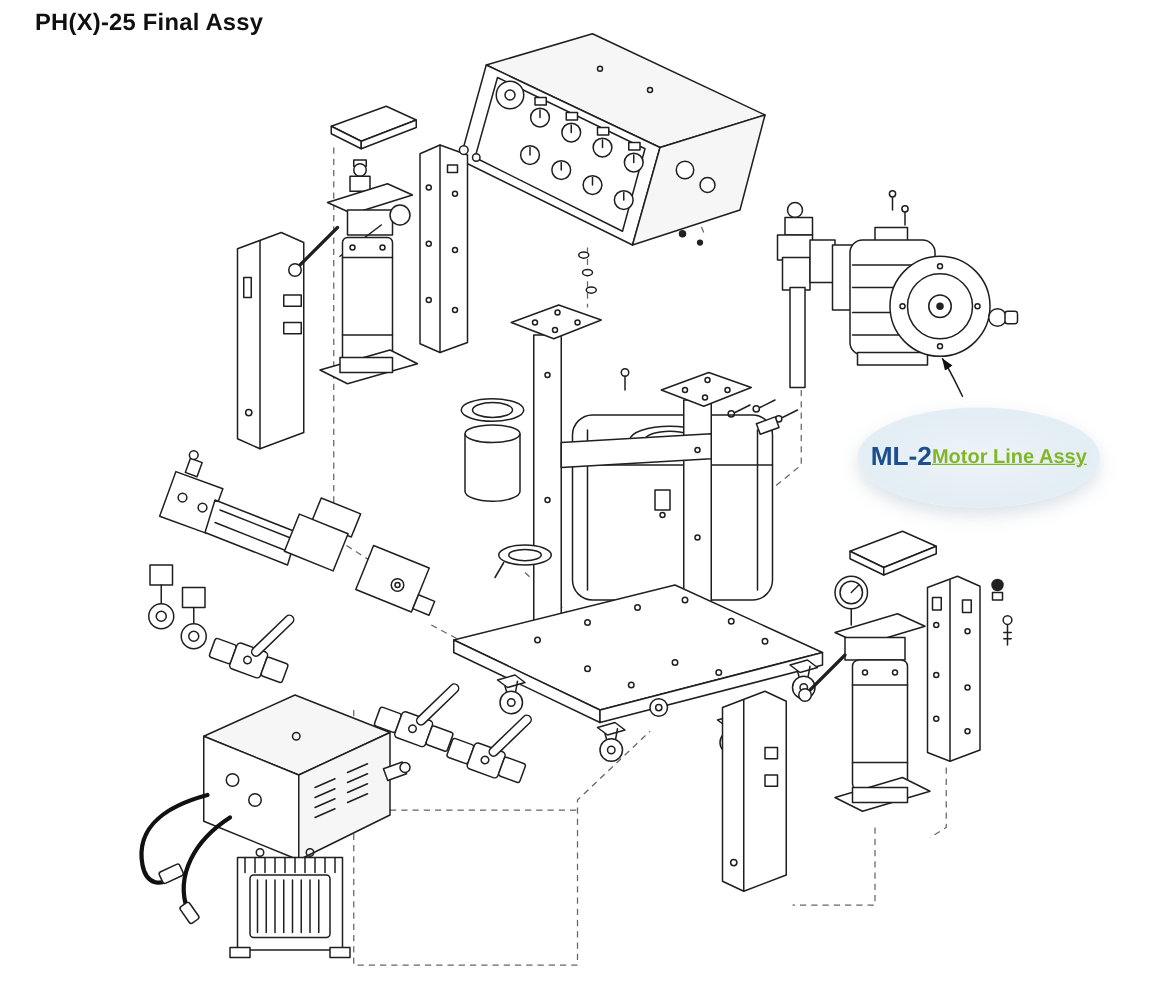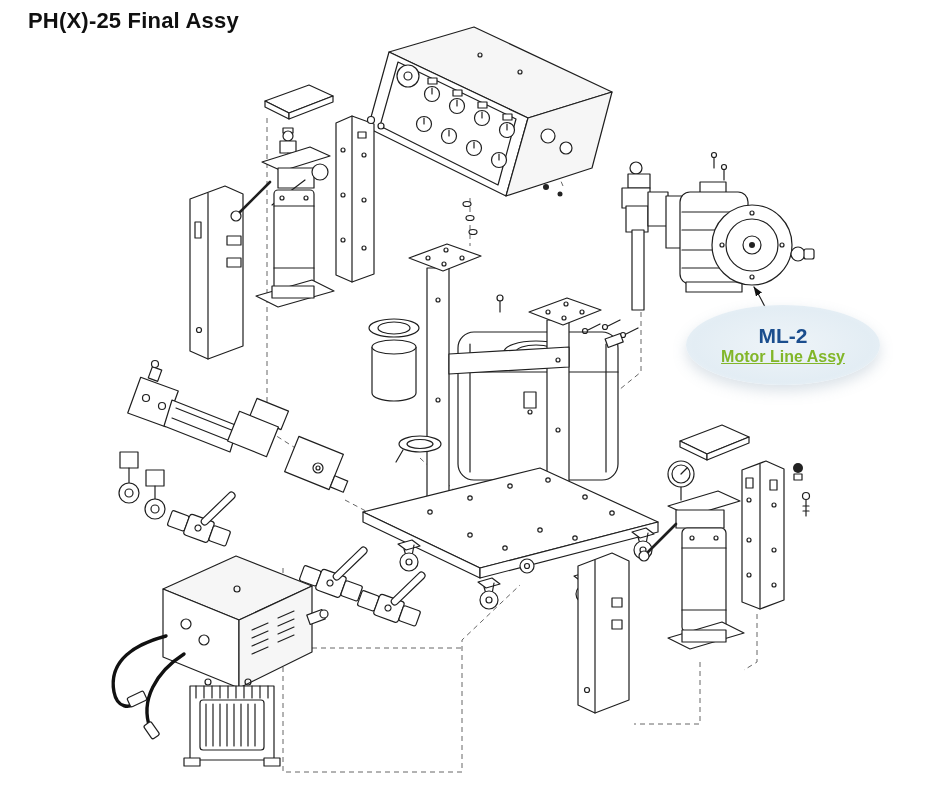--- a/index.html
+++ b/index.html
@@ -2,36 +2,36 @@
 <html style="--code: #1b4e8e; --label: #82b629; --bubble: #e3edf4; --stroke: #1f1f1f; --dash: #666666; --bg: #ffffff;"><head>
 <meta charset="utf-8">
 <style>
   html,body{margin:0;padding:0;background:#fff;}
   .canvas{
     position:relative;width:940px;height:788px;background:var(--bg,#fff);
     overflow:hidden;font-family:"Liberation Sans",sans-serif;
   }
   .title{
     position:absolute;left:28px;top:8px;margin:0;
-    font-size:22px;font-weight:700;color:#101010;letter-spacing:.2px;z-index:3;
+    font-size:19px;font-weight:700;color:#101010;letter-spacing:.2px;z-index:3;
   }
   svg.diagram{position:absolute;left:0;top:0;z-index:1;}
   
   .ln{fill:none;stroke:var(--stroke,#1f1f1f);stroke-width:1.2;stroke-linejoin:round;stroke-linecap:round;}
   .fw{fill:#ffffff;stroke:var(--stroke,#1f1f1f);stroke-width:1.2;stroke-linejoin:round;}
   .fg{fill:#f6f6f6;stroke:var(--stroke,#1f1f1f);stroke-width:1.2;stroke-linejoin:round;}
   .fd{fill:#222;stroke:none;}
   .dash{fill:none;stroke:var(--dash,#666);stroke-width:1;stroke-dasharray:5 4;}
   .cable{fill:none;stroke:#111;stroke-width:3.4;stroke-linecap:round;}
   .thick{stroke-width:2.6;}
   
   .callout{
-    position:absolute;left:686px;top:305px;width:194px;height:80px;z-index:2;
+    position:absolute;left:686px;top:326px;width:194px;height:80px;z-index:2;
     background:radial-gradient(ellipse at center,#eef4f8 0%,var(--bubble,#e3edf4) 65%,rgba(227,237,244,.55) 100%);
-    border-radius:50%;display:flex;flex-direction:column;align-items:center;justify-content:center;
+    border-radius:50%;display:flex;flex-direction:row;align-items:center;justify-content:center;
     box-shadow:0 6px 14px rgba(110,140,165,.25);
   }
   .callout-code{font-size:21px;font-weight:800;color:var(--code,#1b4e8e);line-height:1.1;}
   .callout-label{font-size:16px;font-weight:800;color:var(--label,#82b629);line-height:1.2;text-decoration:underline;}
 </style>
 </head>
 <body>
 
 <div class="canvas">
 

